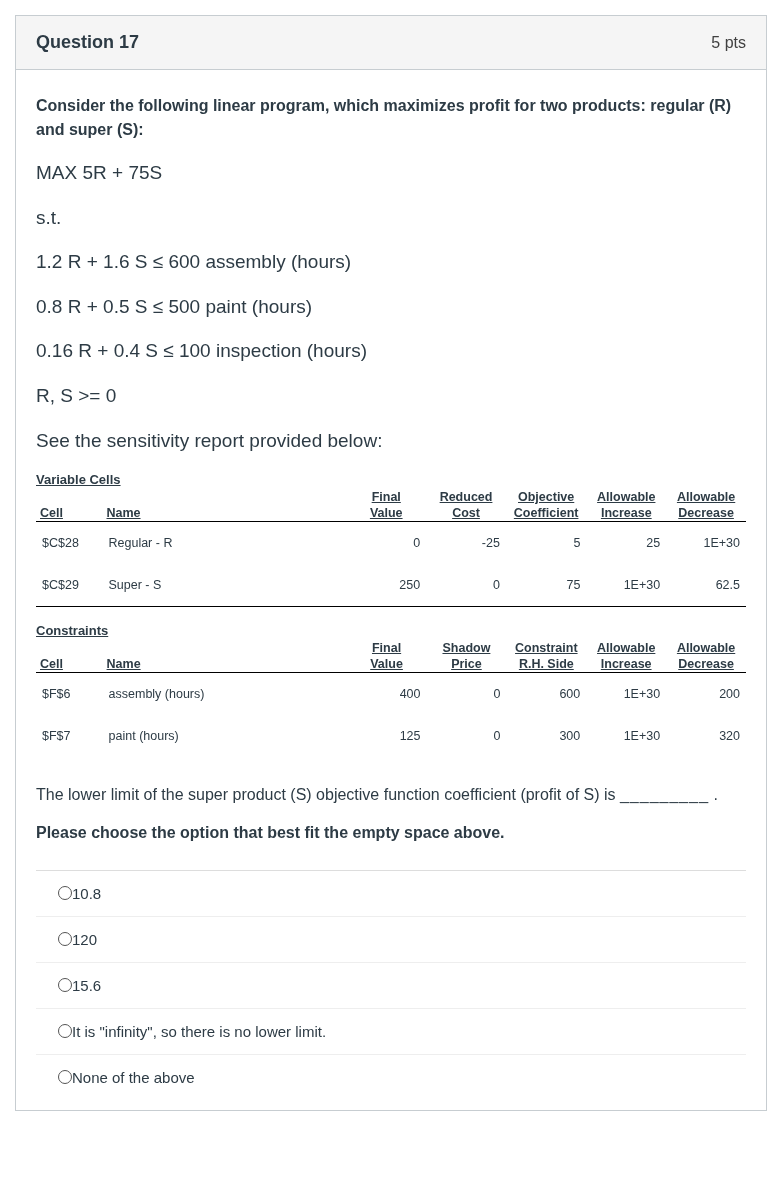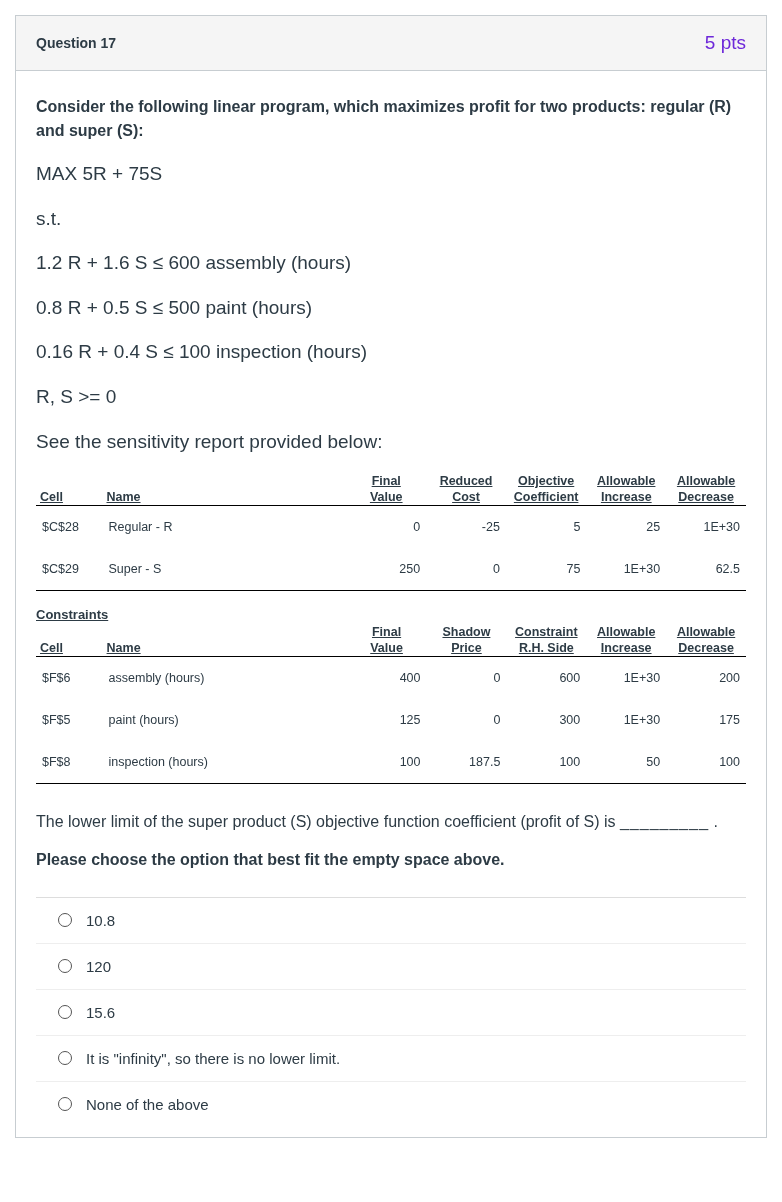--- a/index.html
+++ b/index.html
@@ -16,26 +16,26 @@
   .question-header {
     display: flex;
     justify-content: space-between;
     align-items: center;
     padding: 16px 20px;
     border-bottom: 1px solid #c7cdd1;
     background: #f5f5f5;
   }
   .question-title {
     font-weight: 700;
-    font-size: 14px;
+    font-size: 18px;
     color: #2d3b45;
   }
   .points {
-    font-size: 19px;
-    color: #6d28d9;
+    font-size: 16px;
+    color: #404040;
   }
   .question-body {
     padding: 24px 20px 10px 20px;
   }
   .intro {
     font-weight: 700;
     font-size: 16px;
     line-height: 1.5;
     margin-bottom: 18px;
   }
@@ -95,21 +95,21 @@
     font-size: 16px;
     margin-bottom: 4px;
   }
   .options {
     border-top: 1px solid #ddd;
     margin-top: 28px;
   }
   .option {
     display: flex;
     align-items: center;
-    gap: 14px;
+    gap: 0;
     padding: 14px 10px 14px 22px;
     border-bottom: 1px solid #eee;
     font-size: 15px;
   }
   .option:last-child { border-bottom: none; }
   .radio {
     width: 14px;
     height: 14px;
     border: 1.3px solid #555;
     border-radius: 50%;
@@ -129,20 +129,21 @@
 
     <p class="intro">Consider the following linear program, which maximizes profit for two products: regular (R) and super (S):</p>
     <p class="constraint-line">MAX 5R + 75S</p>
     <p class="constraint-line">s.t.</p>
     <p class="constraint-line">1.2 R + 1.6 S ≤ 600  assembly (hours)</p>
     <p class="constraint-line">0.8 R + 0.5 S ≤ 500    paint (hours)</p>
     <p class="constraint-line">0.16 R + 0.4 S ≤ 100    inspection (hours)</p>
     <p class="constraint-line">R, S  &gt;= 0</p>
     <p class="constraint-line">See the sensitivity report provided below:</p>
 
+    <div class="section-label">Variable Cells</div>
     <table class="sensitivity-table">
       <thead>
         <tr>
           <th class="left cell-col"></th>
           <th class="left name-col"></th>
           <th class="num-col">Final</th>
           <th class="num-col">Reduced</th>
           <th class="num-col">Objective</th>
           <th class="num-col">Allowable</th>
           <th class="num-col">Allowable</th>
@@ -205,36 +206,27 @@
         <tr>
           <td class="name">$F$6</td>
           <td class="name">assembly (hours)</td>
           <td>400</td>
           <td>0</td>
           <td>600</td>
           <td>1E+30</td>
           <td>200</td>
         </tr>
         <tr>
-          <td class="name">$F$5</td>
+          <td class="name">$F$7</td>
           <td class="name">paint (hours)</td>
           <td>125</td>
           <td>0</td>
           <td>300</td>
           <td>1E+30</td>
-          <td>175</td>
-        </tr>
-        <tr class="data-border-bottom">
-          <td class="name">$F$8</td>
-          <td class="name">inspection (hours)</td>
-          <td>100</td>
-          <td>187.5</td>
-          <td>100</td>
-          <td>50</td>
-          <td>100</td>
+          <td>320</td>
         </tr>
       </tbody>
     </table>
 
     <p class="question-text">
       <span>The lower limit of the super product (S) objective function coefficient (profit of S) is </span><span class="blank">_________</span><span> .</span>
     </p>
     <p class="instruct">Please choose the option that best fit the empty space above.</p>
 
     <div class="options">

